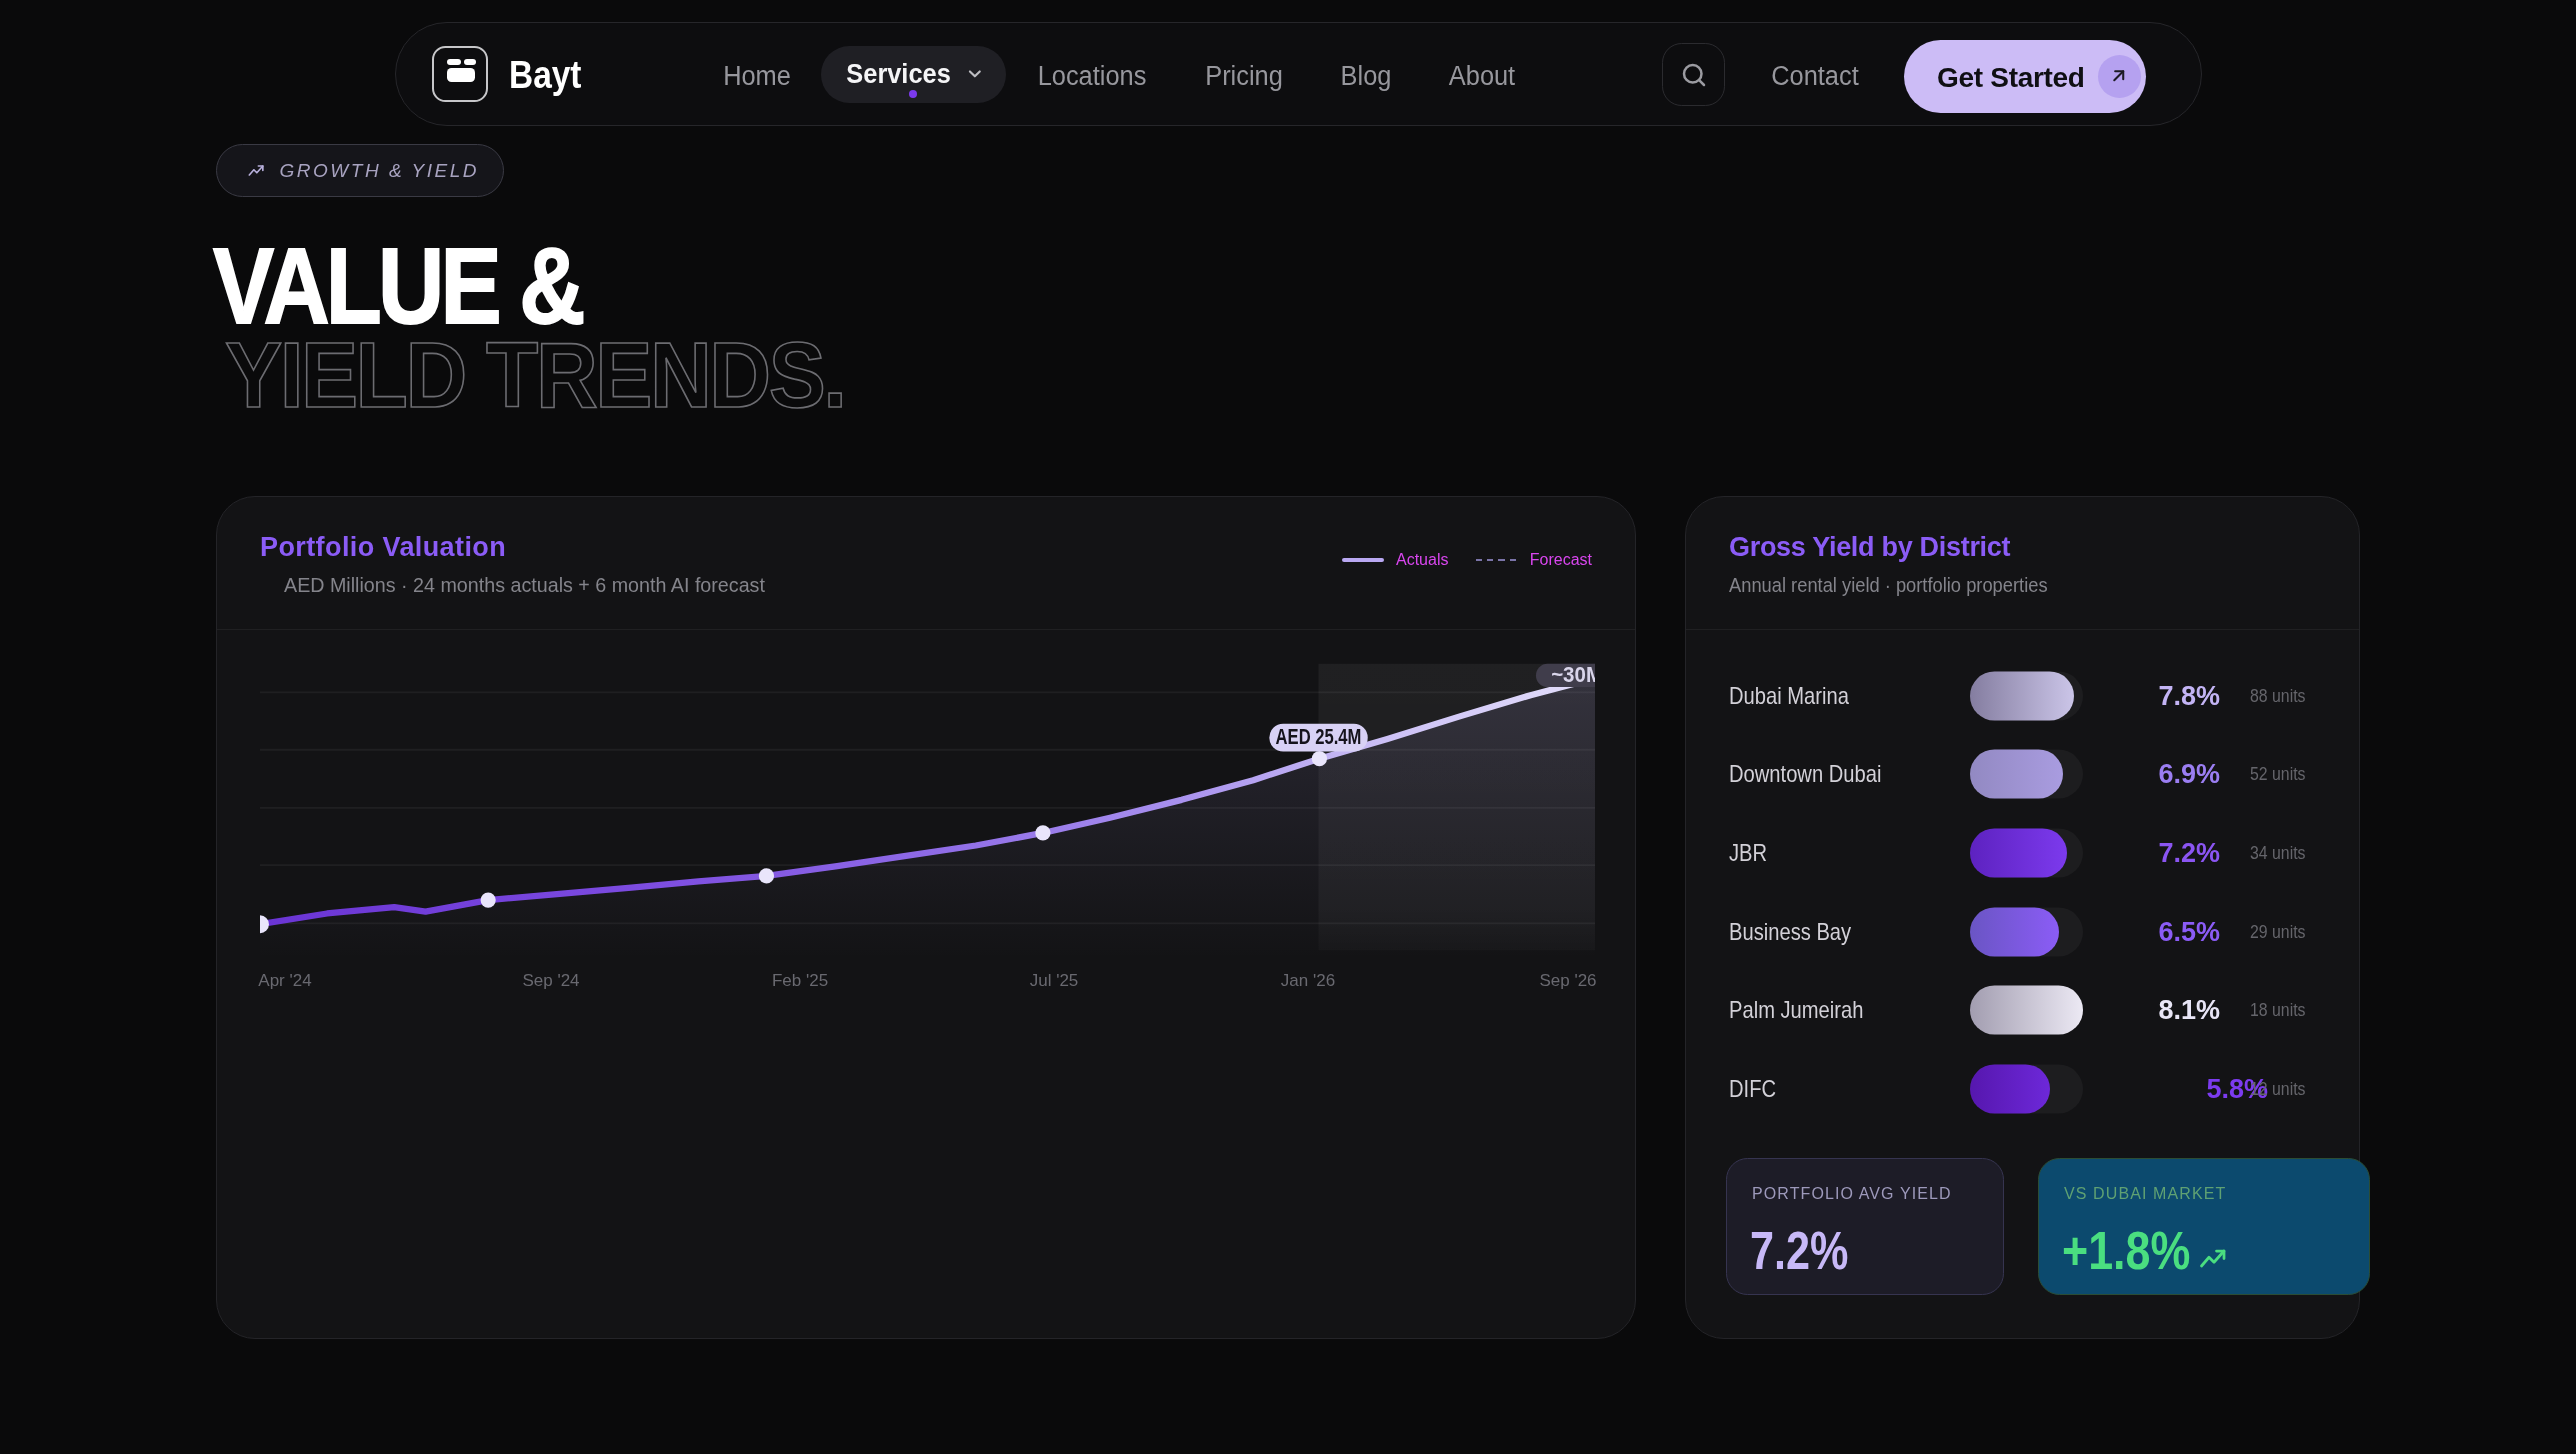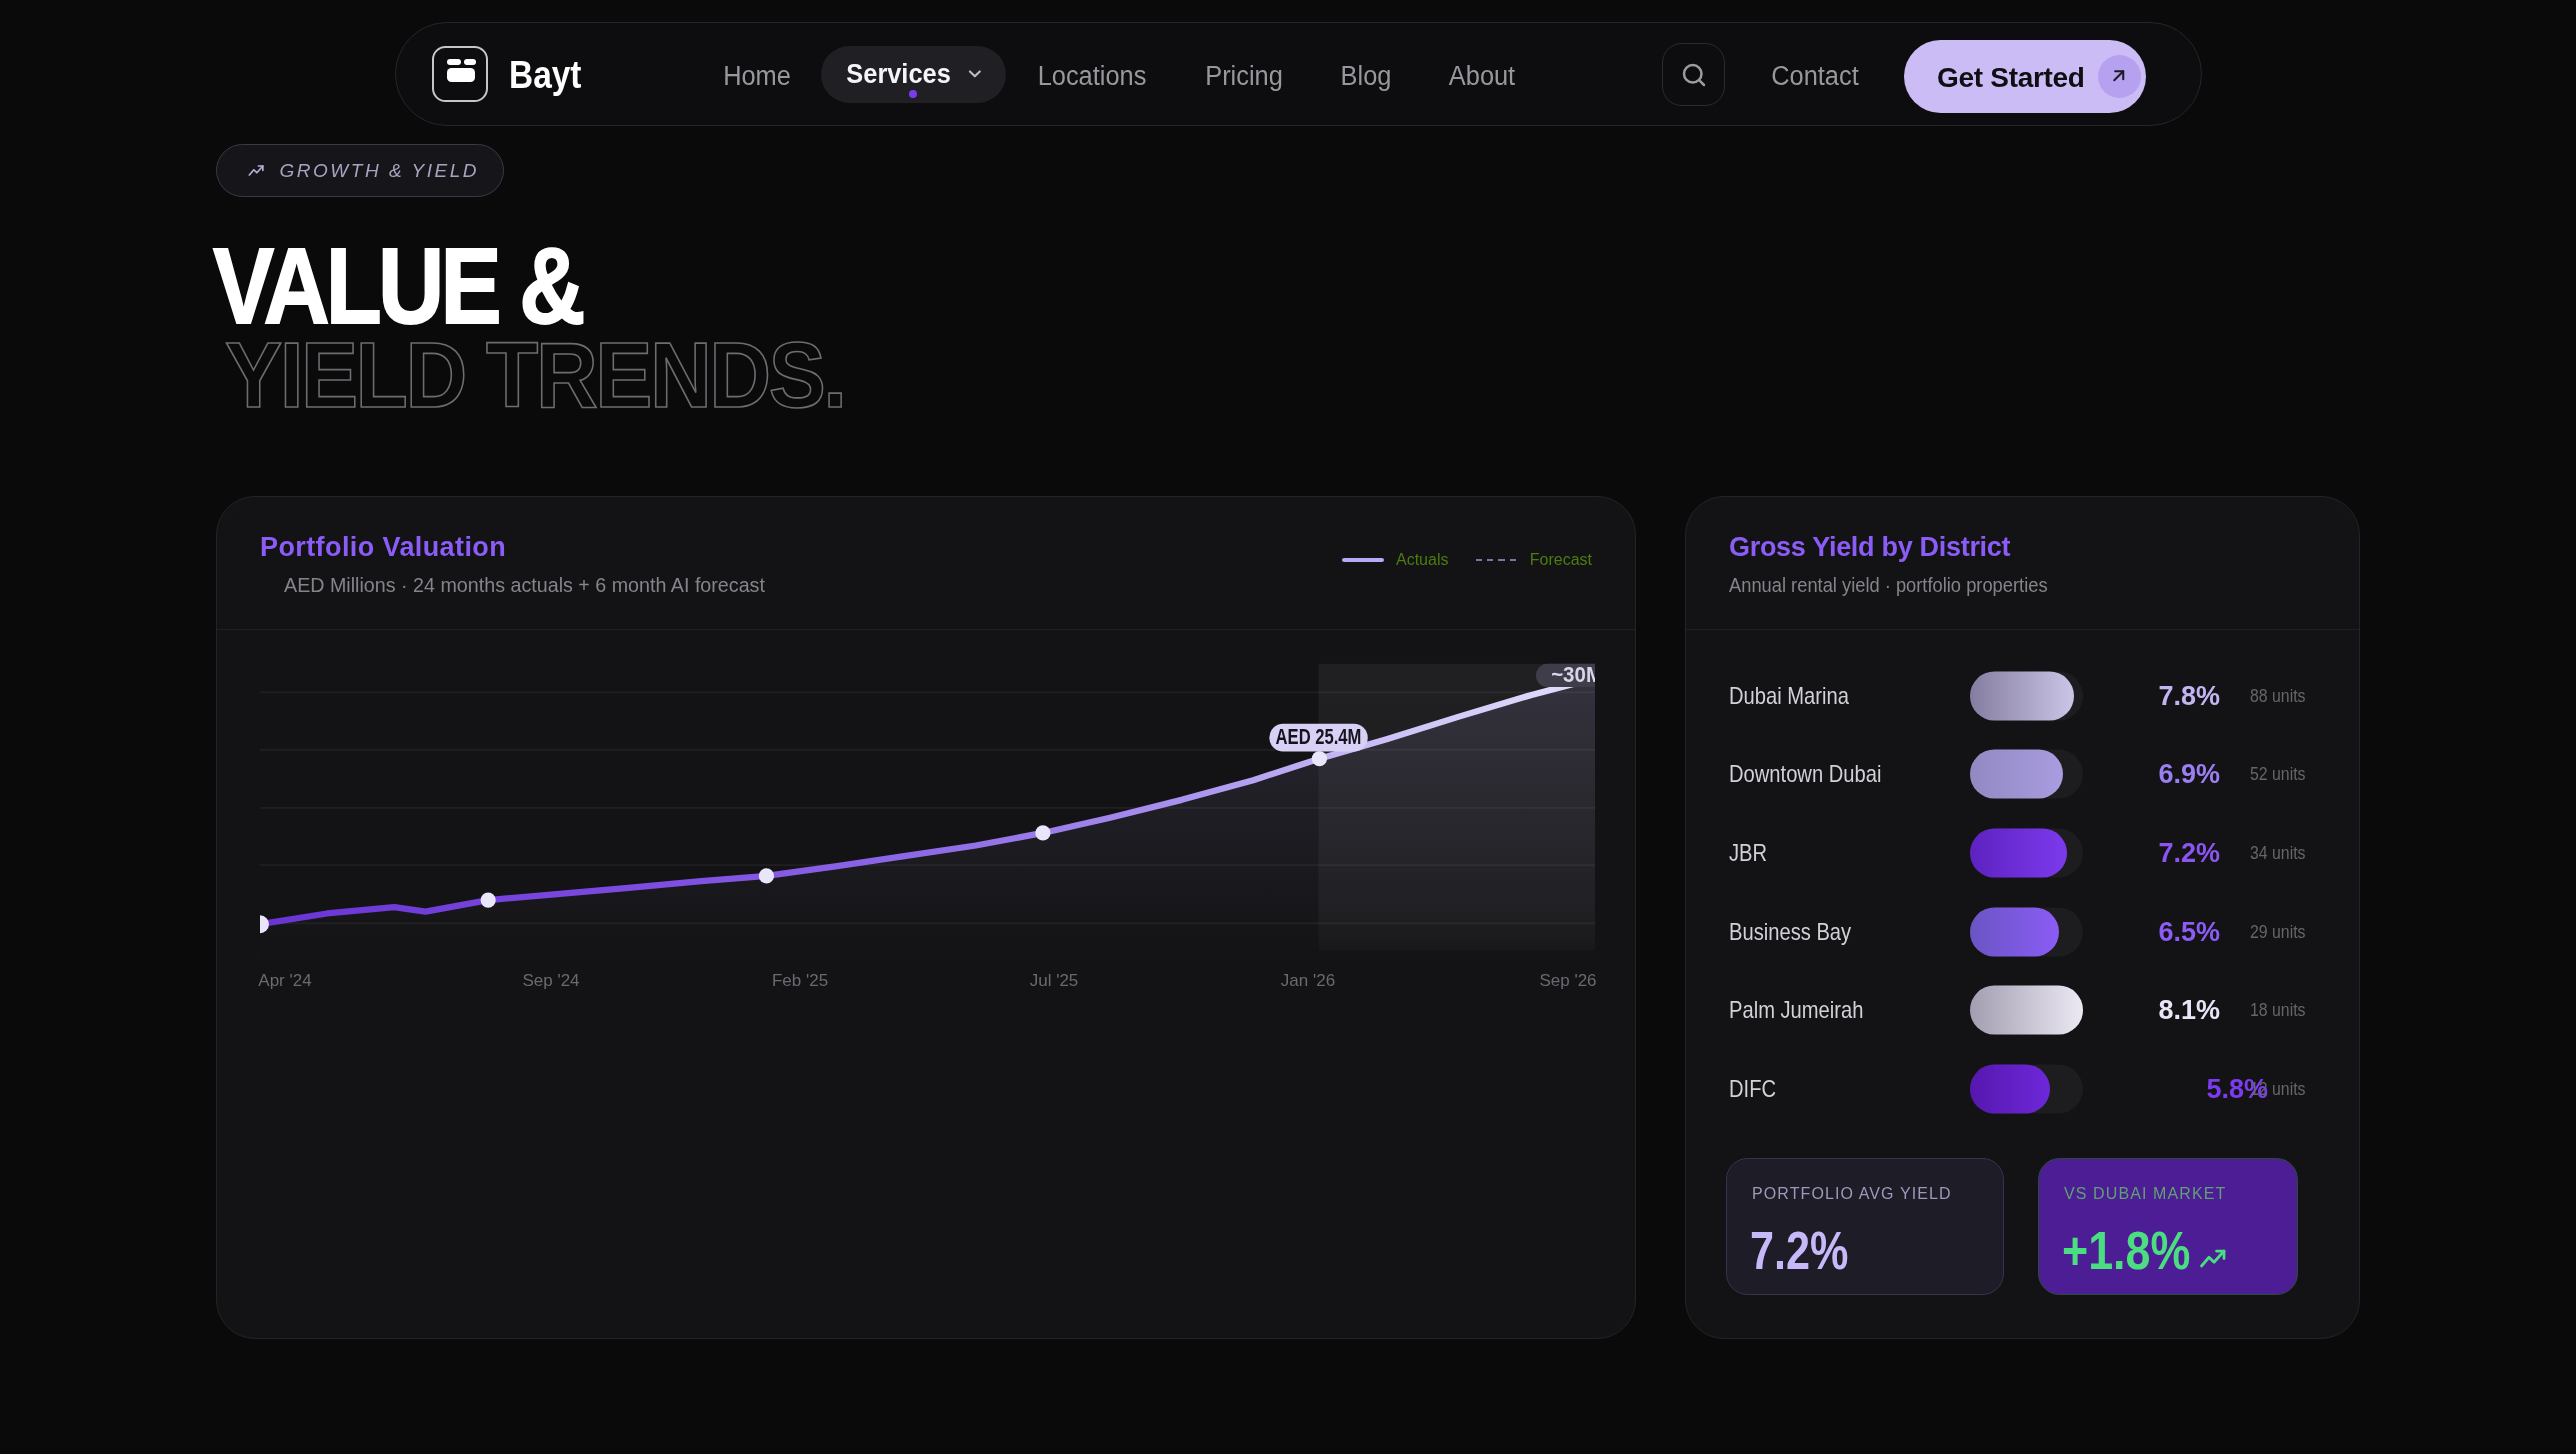--- a/index.html
+++ b/index.html
@@ -33,36 +33,36 @@
   #card-l { left:216px; top:496px; width:1420px; height:843px; }
   #card-r { left:1685px; top:496px; width:675px; height:843px; }
   .card-title { left:43px; font-size:27px; line-height:1; font-weight:bold; color:#8b5cf6; letter-spacing:-0.3px; }
   .card-sub { left:43px; font-size:19.7px; line-height:1; color:#84848b; transform-origin:left top; white-space:nowrap; }
   .divider { left:0; top:132px; width:100%; height:0.9px; background:rgba(255,255,255,0.06); }
 
   
   #legend { right:43px; top:54px; display:flex; align-items:center; gap:11.6px; }
   #legend .sw { width:42px; height:4.5px; border-radius:2.7px; background:#b9a8f2; }
   #legend .dash { width:42px; height:2.7px; background:repeating-linear-gradient(90deg,#7a74a8 0 6.3px,transparent 6.3px 11.2px); }
-  #legend .lt { font-size:16px; color:#4d7c0f; }
+  #legend .lt { font-size:16px; color:#d946ef; }
   .gap24 { width:4.5px; }
 
   
   .xlab { top:474px; font-size:17px; color:#696970; transform:translateX(-50%); white-space:nowrap; }
 
   
   .row-lab { left:43px; font-size:24px; color:#d3d1d8; transform:translateY(-50%) scaleX(0.84); transform-origin:left center; white-space:nowrap; }
   .bar { left:284px; width:113px; height:49px; border-radius:25px; background:rgba(255,255,255,0.045); transform:translateY(-50%); }
   .bar .fill { position:absolute; left:0; top:0; height:49px; border-radius:25px; }
   .pct { font-size:27px; font-weight:bold; transform:translate(-100%,-50%); left:534px; }
   .units { left:564px; font-size:18px; color:#65656b; transform:translateY(-50%) scaleX(0.88); transform-origin:left center; white-space:nowrap; }
 
   .statbox { top:661px; height:137px; border-radius:21.5px; }
   #sb1 { left:40px; width:278px; background:#1d1c27; border:0.9px solid #363450; }
-  #sb2 { left:352px; width:260px; background:#4c1d95; border:0.9px solid #2b4d35; }
+  #sb2 { left:352px; width:332px; background:#0c4a6e; border:0.9px solid #2b4d35; }
   .sb-lab { position:absolute; left:25px; top:27px; font-size:16px; line-height:1; letter-spacing:1.1px; white-space:nowrap; }
   .sb-val { position:absolute; left:23px; top:64px; font-size:54px; line-height:1; font-weight:bold; transform-origin:left top; }
 </style>
 </head>
 <body>
 
 <div id="nav" class="abs">
   <div id="logo-box" class="abs">
       <div class="p1"></div>
       <div class="p2"></div>

